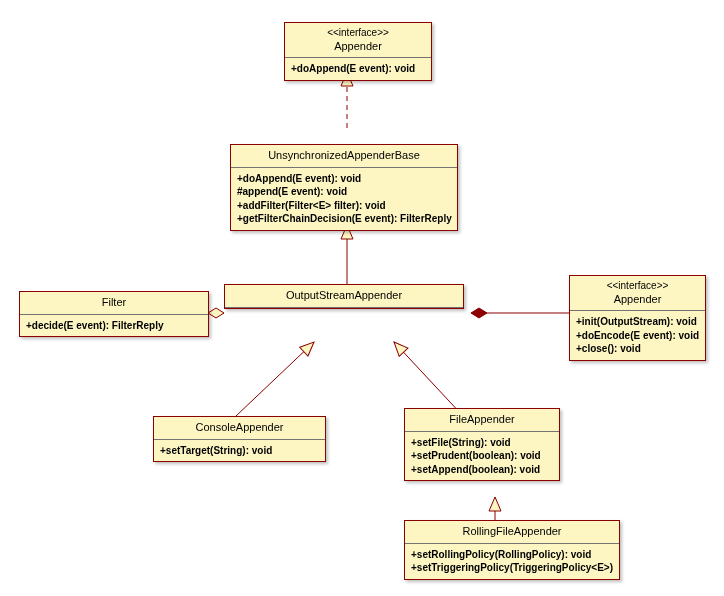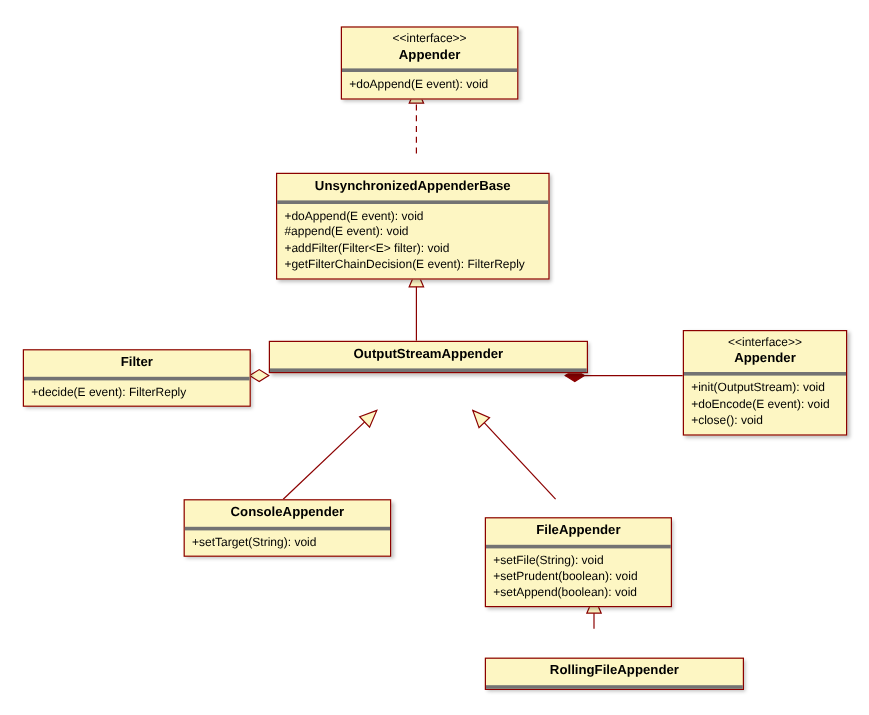--- a/index.html
+++ b/index.html
@@ -14,36 +14,37 @@
   .class-box {
     position: absolute;
     background: #fdf6c3;
     border: 1px solid #8b0000;
     box-shadow: 2px 2px 3px rgba(0,0,0,.25);
     box-sizing: border-box;
   }
   .class-header {
     text-align: center;
     padding: 4px 6px;
-    border-bottom: 3px solid #737373;
+    border-bottom: 1px solid #737373;
     font-size: 11px;
     line-height: 1.25;
   }
   .stereotype {
     font-size: 10px;
     display: block;
   }
   .class-name {
-    font-weight: bold;
+    font-weight: normal;
   }
   .class-body {
     padding: 4px 6px;
     font-size: 10px;
     line-height: 1.35;
     white-space: nowrap;
+    font-weight: bold;
   }
   .op { display: block; }
   svg { position: absolute; top: 0; left: 0; }
 </style>
 </head>
 <body>
 
 <svg width="724" height="596">
   <defs>
 
@@ -90,21 +91,21 @@
     <span class="class-name">UnsynchronizedAppenderBase</span>
   </div>
   <div class="class-body">
     <span class="op">+doAppend(E event): void</span>
     <span class="op">#append(E event): void</span>
     <span class="op">+addFilter(Filter&lt;E&gt; filter): void</span>
     <span class="op">+getFilterChainDecision(E event): FilterReply</span>
   </div>
 </div>
 
-<div class="class-box" style="left:224px; top:284px; width:266px;">
+<div class="class-box" style="left:224px; top:284px; width:240px;">
   <div class="class-header">
     <span class="class-name">OutputStreamAppender</span>
   </div>
 </div>
 
 <div class="class-box" style="left:19px; top:291px; width:190px;">
   <div class="class-header">
     <span class="class-name">Filter</span>
   </div>
   <div class="class-body">
@@ -126,28 +127,32 @@
 
 <div class="class-box" style="left:153px; top:416px; width:173px;">
   <div class="class-header">
     <span class="class-name">ConsoleAppender</span>
   </div>
   <div class="class-body">
     <span class="op">+setTarget(String): void</span>
   </div>
 </div>
 
-<div class="class-box" style="left:404px; top:431px; width:156px;">
+<div class="class-box" style="left:404px; top:408px; width:156px;">
   <div class="class-header">
     <span class="class-name">FileAppender</span>
   </div>
   <div class="class-body">
     <span class="op">+setFile(String): void</span>
     <span class="op">+setPrudent(boolean): void</span>
     <span class="op">+setAppend(boolean): void</span>
   </div>
 </div>
 
-<div class="class-box" style="left:404px; top:548px; width:216px;">
+<div class="class-box" style="left:404px; top:520px; width:216px;">
   <div class="class-header">
     <span class="class-name">RollingFileAppender</span>
+  </div>
+  <div class="class-body">
+    <span class="op">+setRollingPolicy(RollingPolicy): void</span>
+    <span class="op">+setTriggeringPolicy(TriggeringPolicy&lt;E&gt;)</span>
   </div>
 </div>
 
 </body></html>

